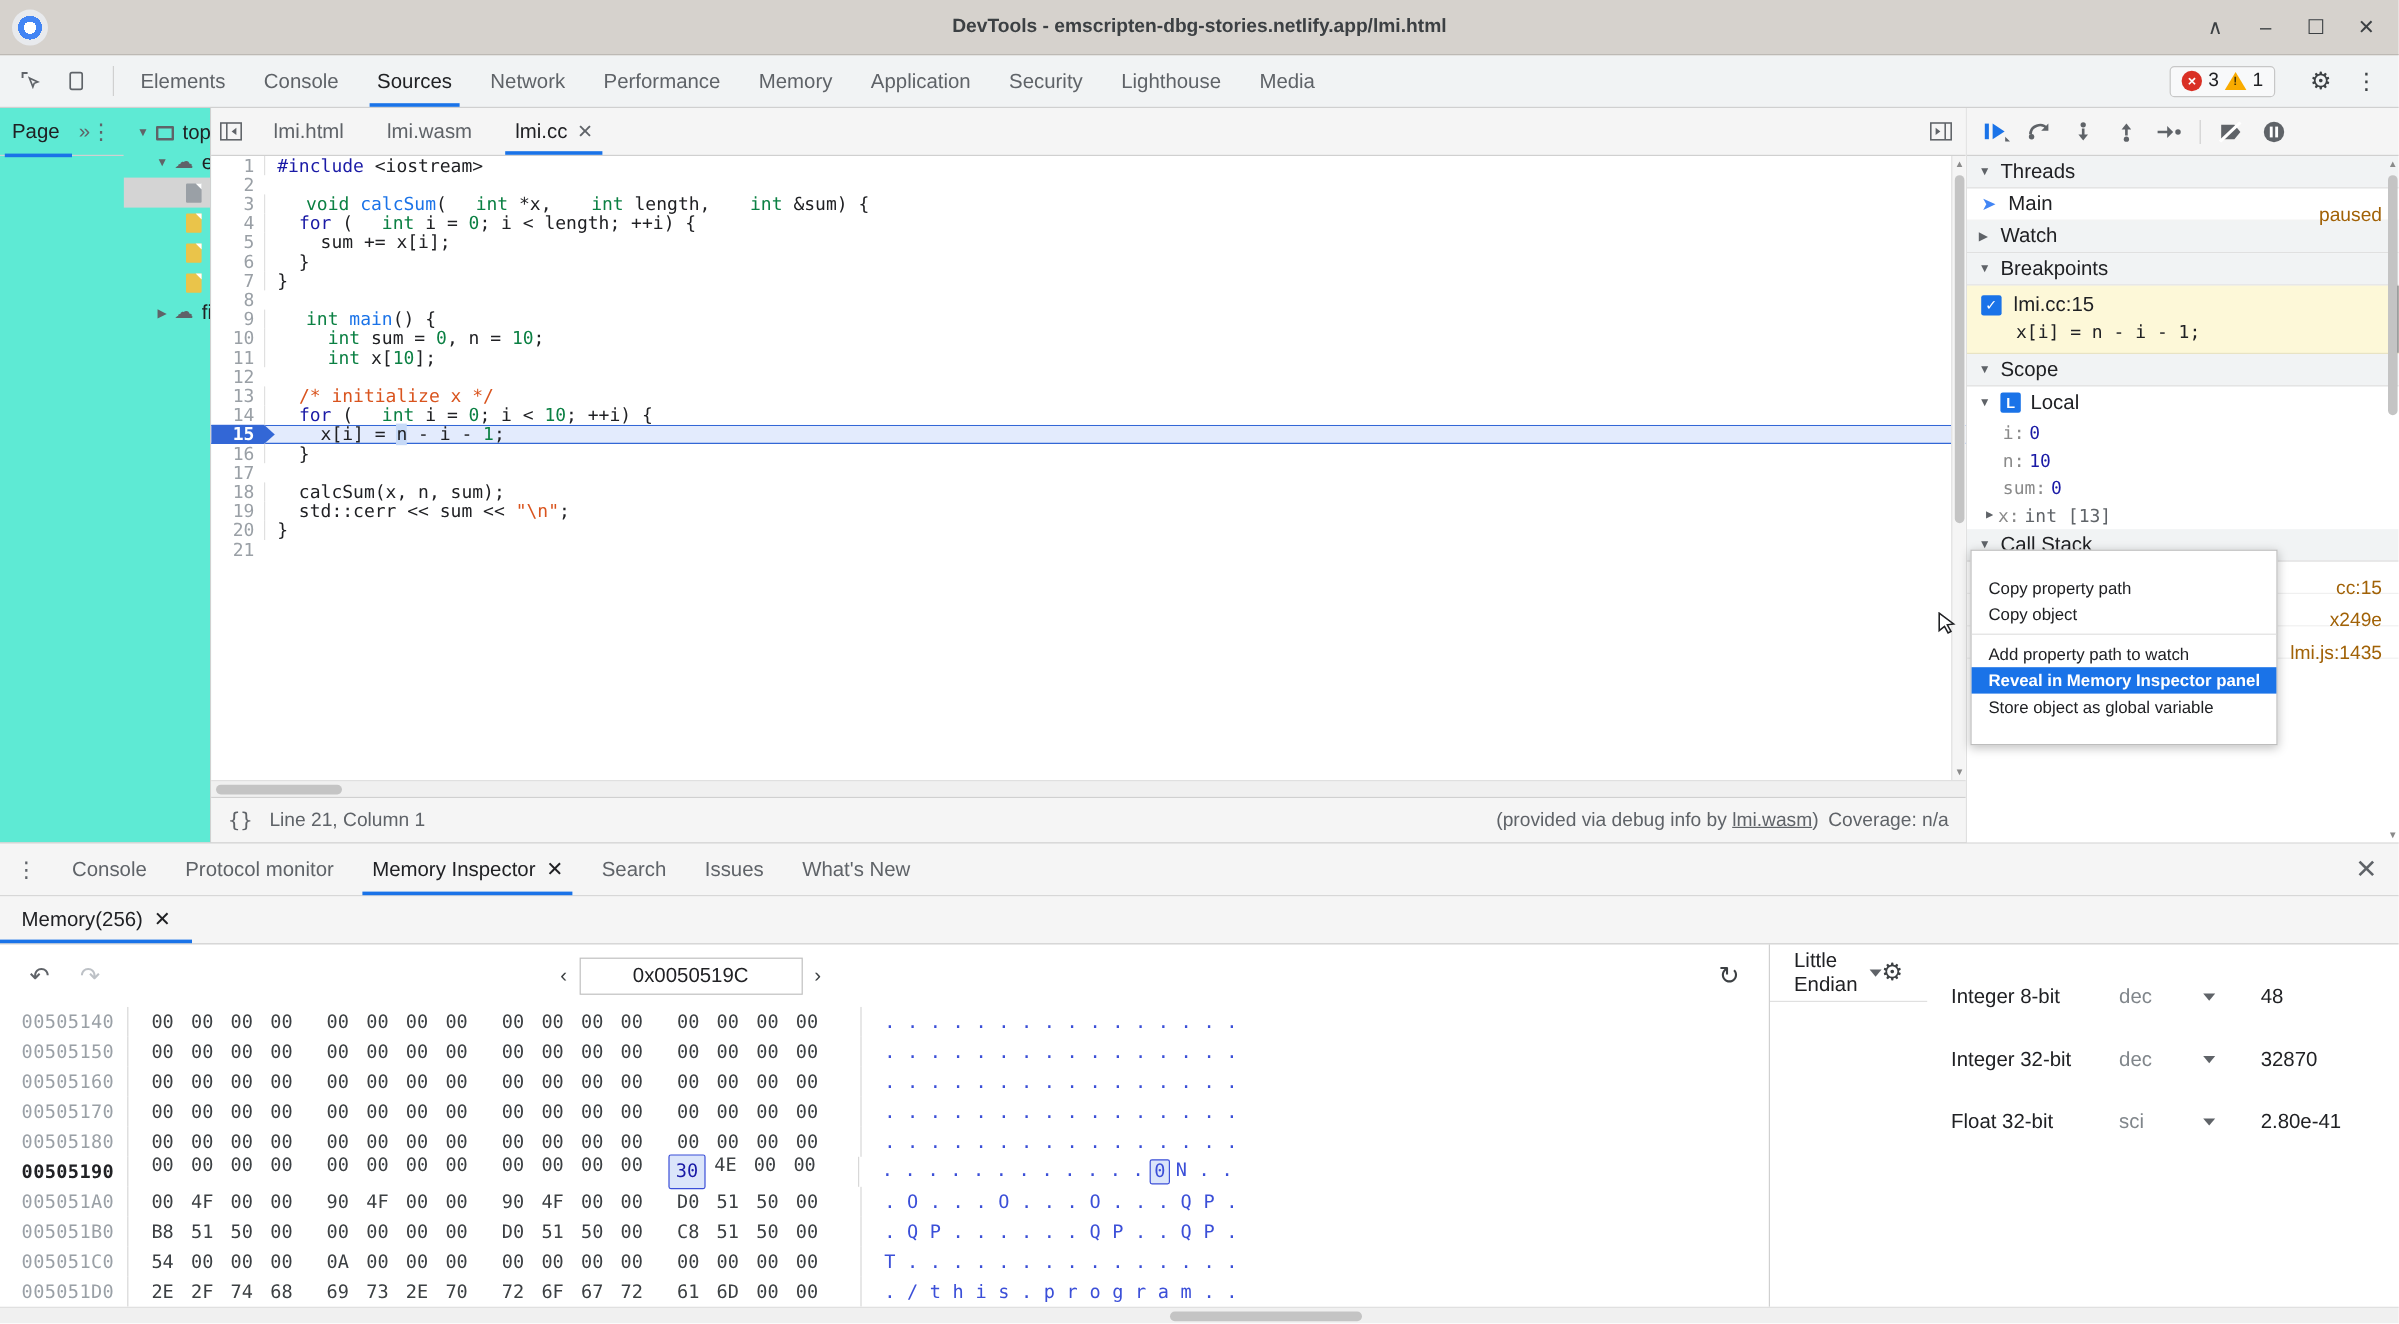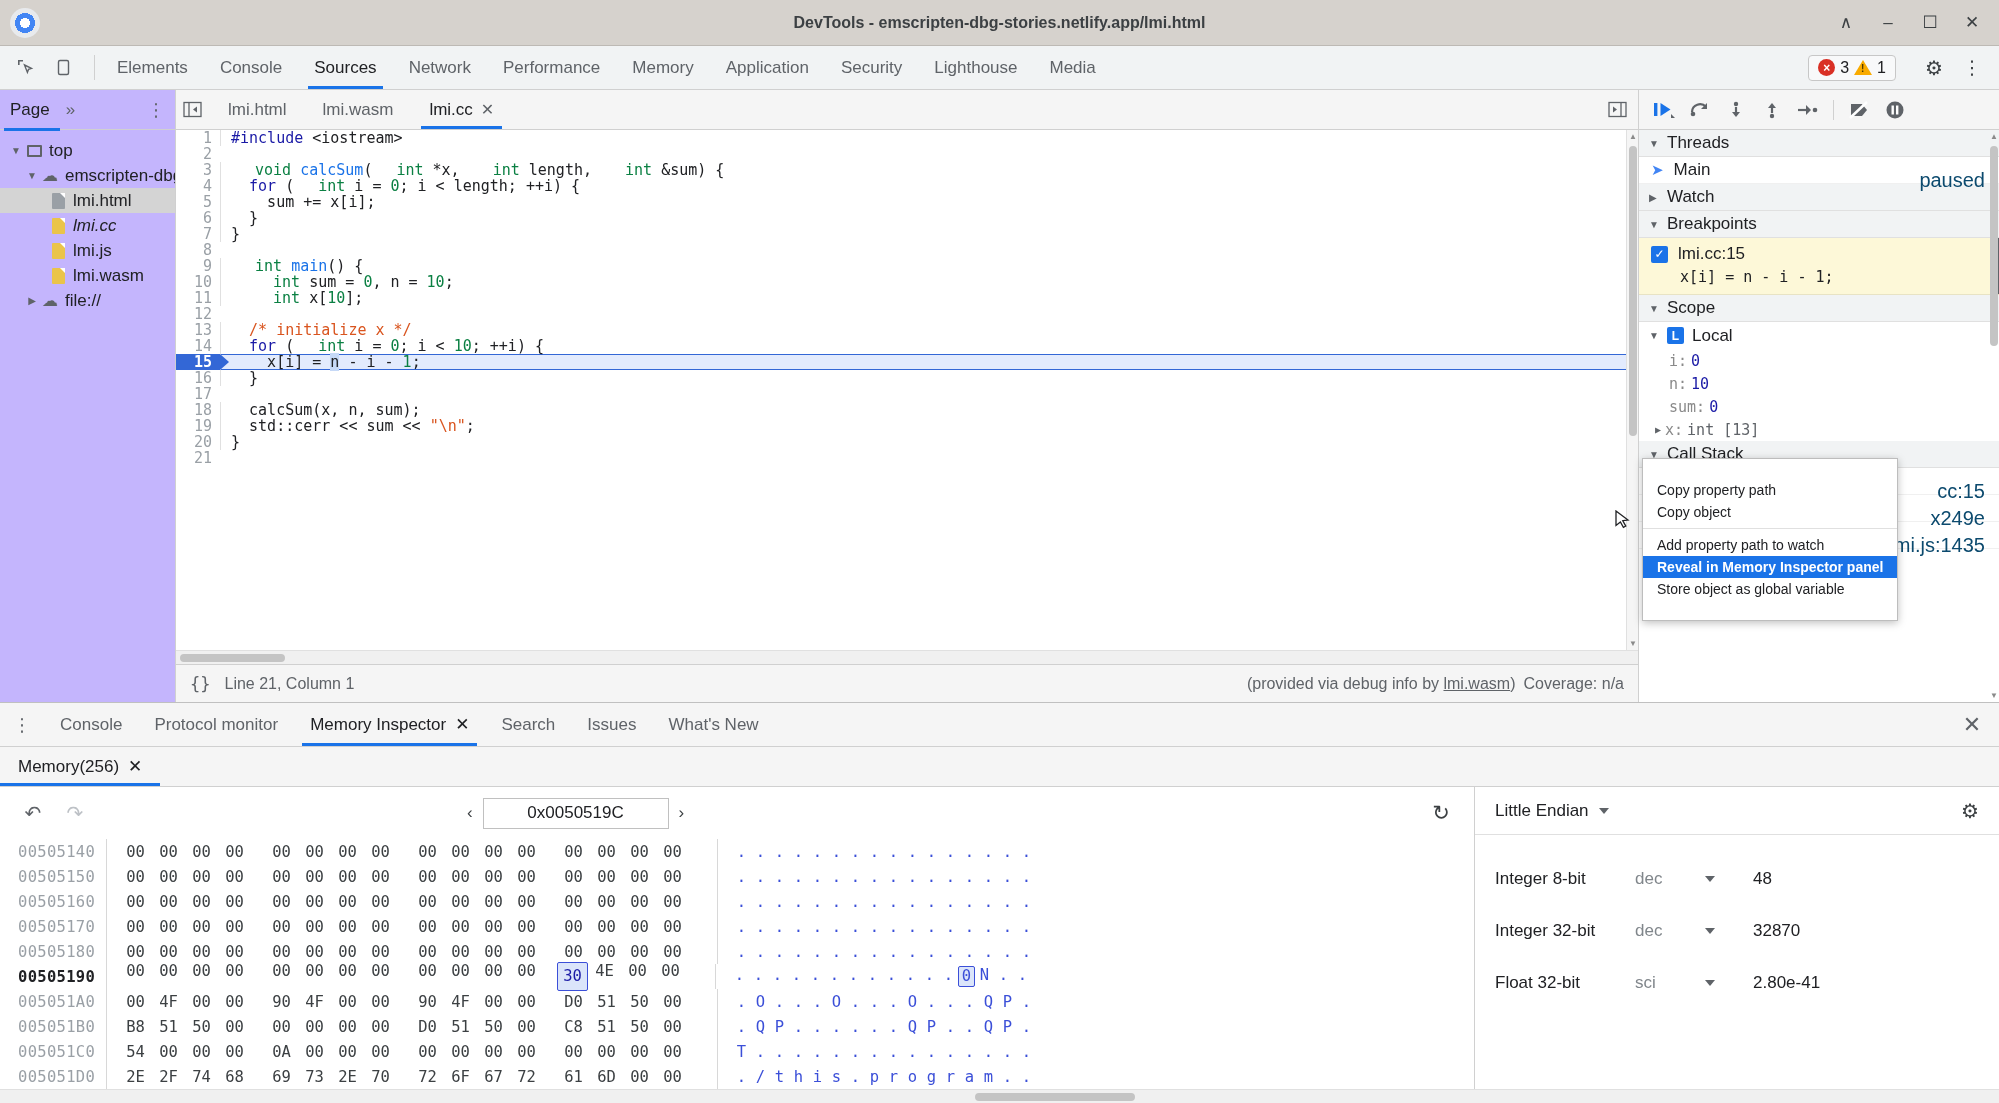--- a/index.html
+++ b/index.html
@@ -62,21 +62,21 @@
   }
   .warn-tri {
     width: 0; height: 0; border-left: 9px solid transparent; border-right: 9px solid transparent;
     border-bottom: 15px solid #f9ab00; position: relative;
   }
   .warn-tri::after { content: "!"; position: absolute; left: -2px; top: 3px; font-size: 10px; color: #4d3800; font-weight: bold; }
 
   
   .sources { display: flex; flex: 1 1 auto; min-height: 0; }
 
-  .nav-pane { width: 176px; flex: 0 0 176px; background: #c4b5fd; border-right: 1px solid #d0d0d0; display: flex; flex-direction: column; }
+  .nav-pane { width: 176px; flex: 0 0 176px; background: #5eead4; border-right: 1px solid #d0d0d0; display: flex; flex-direction: row; }
   .nav-head { height: 40px; display: flex; align-items: center; border-bottom: 1px solid #d0d0d0; padding: 0 10px; position: relative; }
   .nav-head-tab { font-size: 17px; color: #202124; position: relative; padding: 0 2px 0 0; cursor: default; }
   .nav-head-tab::after { content:""; position:absolute; left:-6px; right:-8px; bottom:-11px; height:3px; background:#1a73e8; }
   .nav-more { margin-left: 14px; color: #5f6368; font-size: 17px; cursor: default; }
   .nav-dots { margin-left: auto; color: #5f6368; cursor: default; font-size: 18px; }
   .tree { padding-top: 8px; font-size: 17px; overflow: hidden; }
   .tree-row { display: flex; align-items: center; height: 25px; padding-left: 8px; white-space: nowrap; cursor: default; }
   .tree-row.selected { background: #d4d4d4; }
   .tw { width: 16px; flex: 0 0 16px; color: #5f6368; font-size: 10px; display:flex; align-items:center; justify-content:center; }
   .ic { width: 20px; flex: 0 0 20px; margin-right: 5px; display: flex; align-items: center; justify-content: center; }
@@ -133,21 +133,21 @@
   .dbg-btn { width:26px; height:26px; display:flex; align-items:center; justify-content:center; color:#5f6368; cursor:default; }
   .dbg-sep { width:1px; height:20px; background:#d0d0d0; margin: 0 2px; }
   .dbg-scroll { flex: 1 1 auto; overflow: hidden; position: relative; }
   .sec-head {
     height:27px; display:flex; align-items:center; gap:8px; padding-left:10px;
     background:#f1f3f4; border-bottom:1px solid #e0e0e0; font-size:17px; color:#202124; cursor:default;
   }
   .caret { font-size:10px; color:#5f6368; width:10px; }
   .row-line { height:27px; display:flex; align-items:center; padding-left:12px; font-size:17px; border-bottom:1px solid #f0f0f0; cursor:default; }
   .arrow-blue { color:#4285f4; margin-right:10px; font-size:15px; }
-  .row-right { margin-left:auto; padding-right:14px; color:#0c4a6e; font-size:20px;margin-top:20px; }
+  .row-right { margin-left:auto; padding-right:14px; color:#a16207; font-size:16px;margin-top:20px; }
   .bp-item { background:#fdf8d8; padding:6px 0 8px 12px; border-bottom:1px solid #e8e3c4; position:relative; }
   .bp-item::after { content:""; position:absolute; right:0; top:0; bottom:0; width:5px; background:#5f6368; }
   .bp-row1 { display:flex; align-items:center; gap:10px; font-size:17px; }
   .cbx { width:17px; height:17px; background:#1a73e8; border-radius:2px; color:#fff; font-size:12px; display:flex; align-items:center; justify-content:center; }
   .bp-code { font-family:"DejaVu Sans Mono", monospace; font-size:15px; color:#202124; margin-left:29px; margin-top:4px; }
   .scope-local { height:27px; display:flex; align-items:center; gap:8px; padding-left:10px; font-size:17px; }
   .badge-L { width:17px; height:17px; background:#1a73e8; color:#fff; font-size:12px; font-weight:bold; display:flex; align-items:center; justify-content:center; border-radius:2px; }
   .var-row { height:23px; display:flex; align-items:center; padding-left:30px; font-family:"DejaVu Sans Mono", monospace; font-size:15px; color:#5f6368; }
   .var-row .vname { color:#8a8a8a; }
   .var-row .vval { color:#1a1aa6; margin-left:4px; }
@@ -201,21 +201,21 @@
   .hx-sep { width:1px; align-self:stretch; background:#d8d8d8; margin: 0 12px 0 6px; }
   .hx-bytes { display:flex; }
   .hx-grp { display:flex; margin-right:14px; }
   .byte { width:33px; text-align:center; color:#3c4043; }
   .byte.sel { color:#1a1aa6; background:#dbe5fa; border:1px solid #3b4fd8; border-radius:2px; line-height:1; padding:6px 0; width:31px; }
   .hx-asciisep { width:1px; align-self:stretch; background:#d8d8d8; margin: 0 14px; }
   .hx-ascii { display:flex; color:#3b4fd8; }
   .ch { width:19px; text-align:center; }
   .ch.sel { background:#dbe5fa; border:1px solid #3b4fd8; border-radius:2px; line-height:1; padding:2px 0; width:17px; }
 
-  .mem-side { width:525px; flex:0 0 525px; border-left:1px solid #d0d0d0; display:flex; flex-direction:column; }
+  .mem-side { width:525px; flex:0 0 525px; border-left:1px solid #d0d0d0; display:flex; flex-direction:row; }
   .endian-bar { height:48px; flex:0 0 48px; display:flex; align-items:center; padding: 0 20px; border-bottom:1px solid #e0e0e0; }
   .endian-sel { display:flex; align-items:center; gap:10px; font-size:17px; color:#202124; cursor:default; }
   .tri-down { width:0;height:0;border-left:5px solid transparent;border-right:5px solid transparent;border-top:6px solid #5f6368; }
   .gear-r { margin-left:auto; color:#3c4043; font-size:20px; cursor:default; }
   .val-rows { padding-top:18px; }
   .val-row { height:52px; display:flex; align-items:center; font-size:17px; color:#202124; }
   .vr-label { width:160px; flex:0 0 160px; padding-left:20px; }
   .vr-mode { width:70px; flex:0 0 70px; color:#80868b; }
   .vr-tri { width:48px; flex:0 0 48px; display:flex; align-items:center; }
   .vr-val { color:#202124; }

